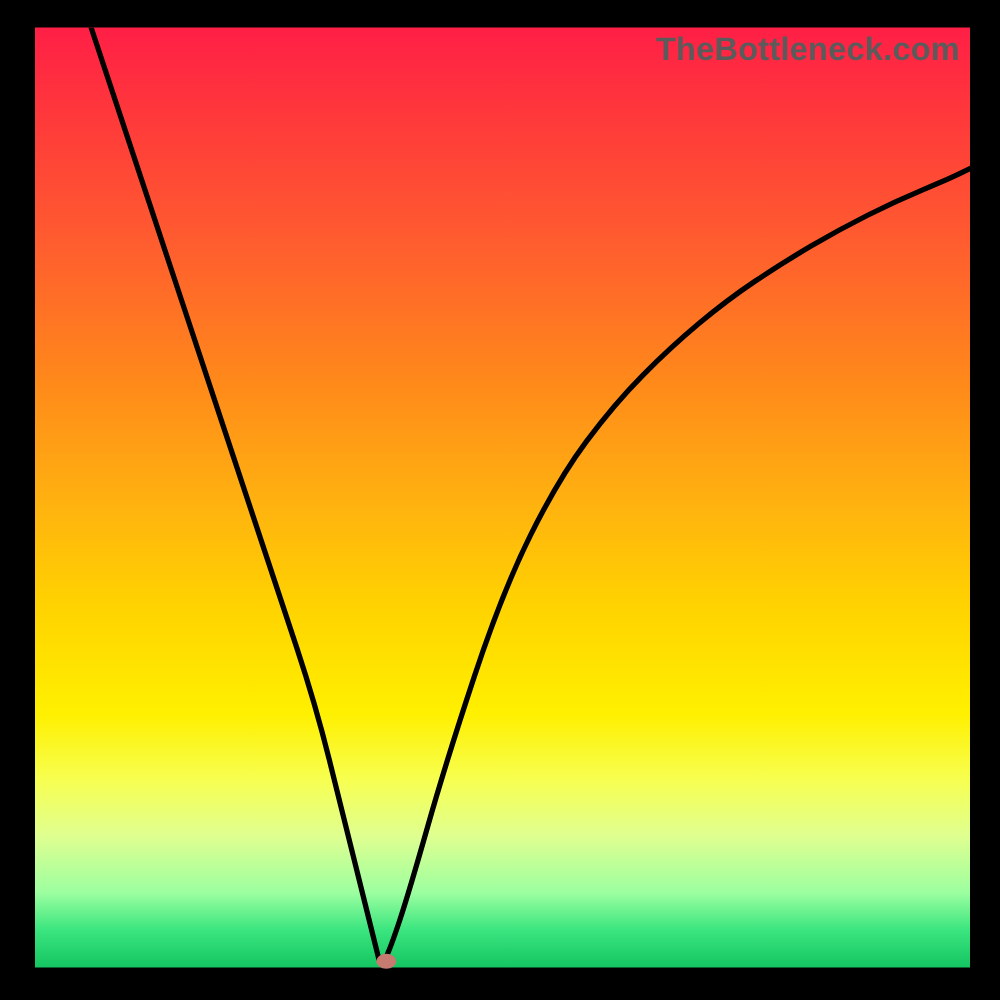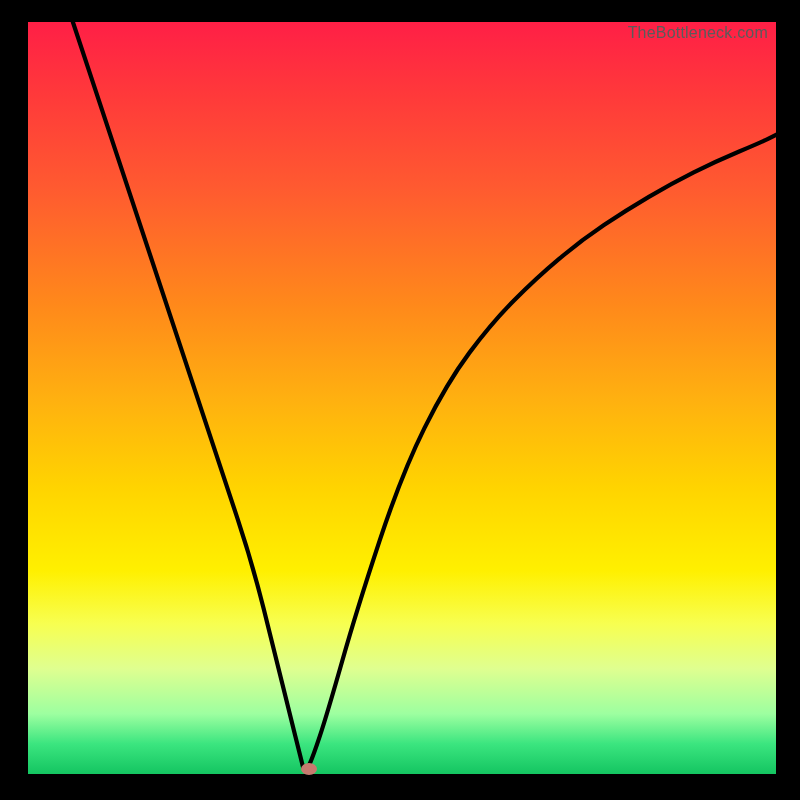--- a/index.html
+++ b/index.html
@@ -29,23 +29,23 @@
       #9dffa0 92%,
       #3be57f 96%,
       #14c561 100%
     );
   }
   .watermark {
     position: absolute;
     top: 2px;
     right: 8px;
     font-family: Arial, Helvetica, sans-serif;
-    font-size: 16px;
+    font-size: 26px;
     color: #5b5b5b;
-    font-weight: 400;
+    font-weight: 700;
     letter-spacing: 0.2px;
   }
   svg.curve {
     position: absolute;
     left: 0; top: 0;
     width: 748px;
     height: 752px;
   }
   .marker {
     position: absolute;

